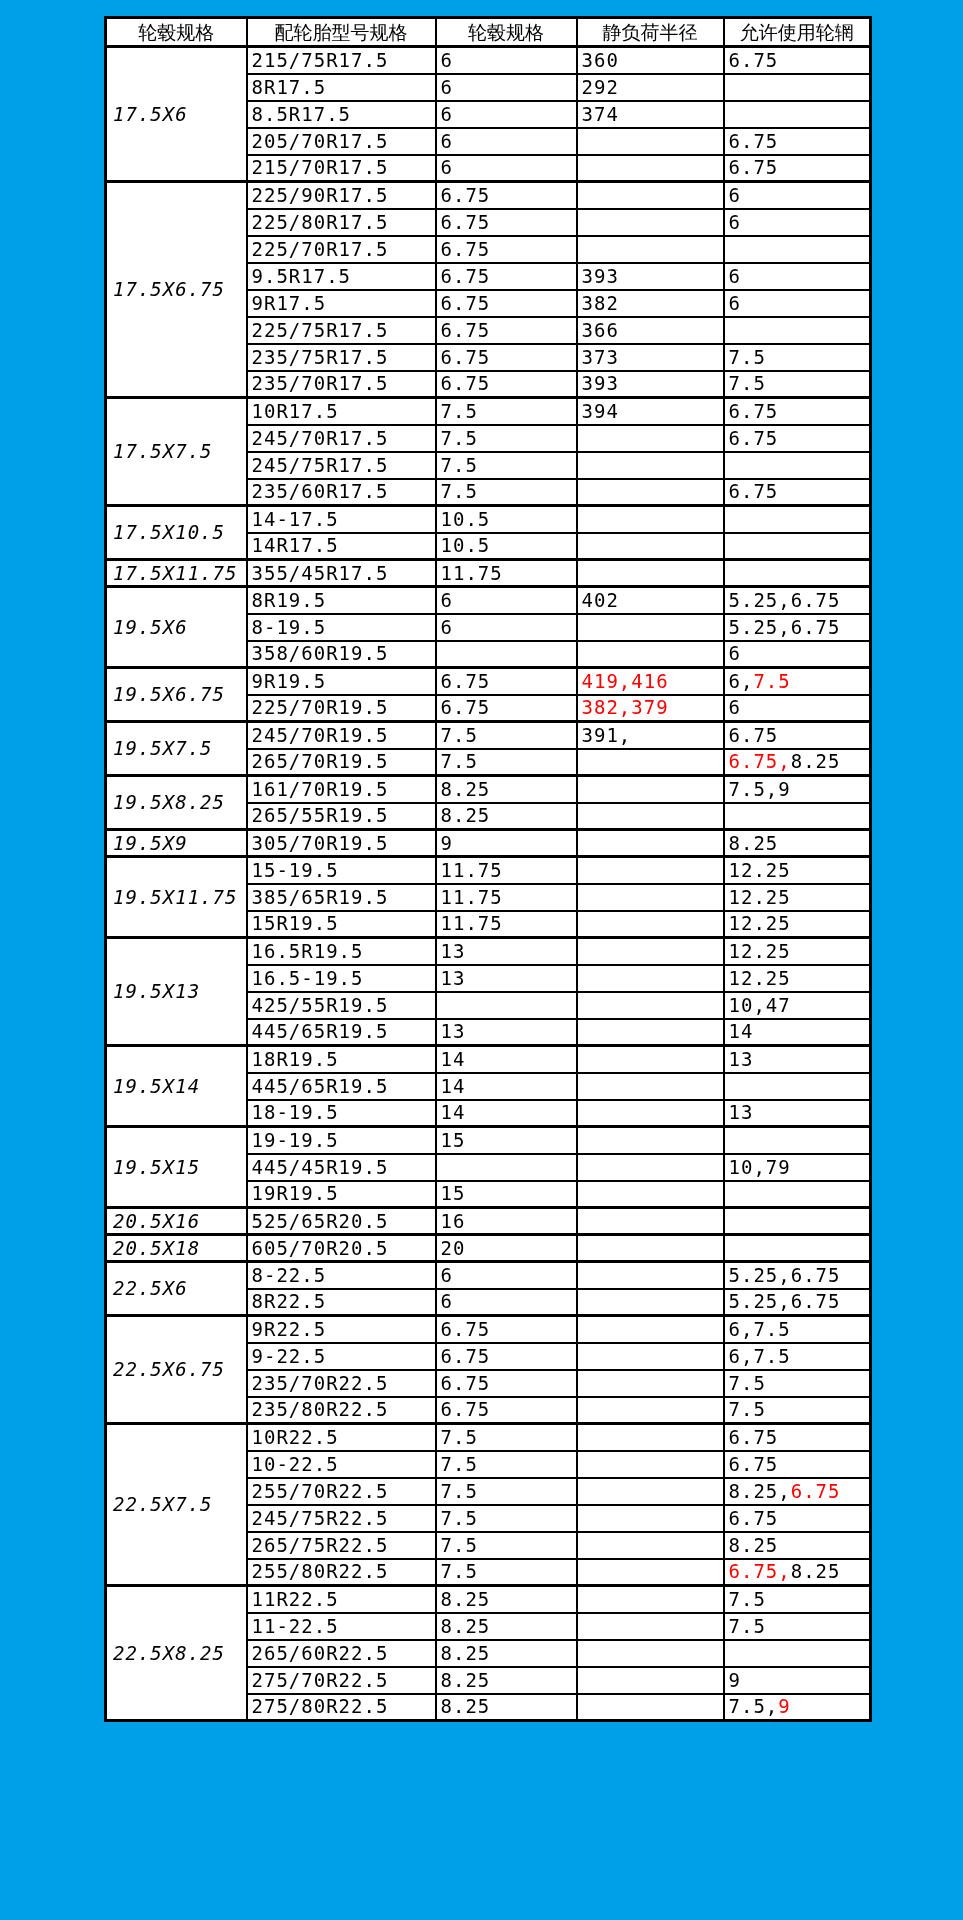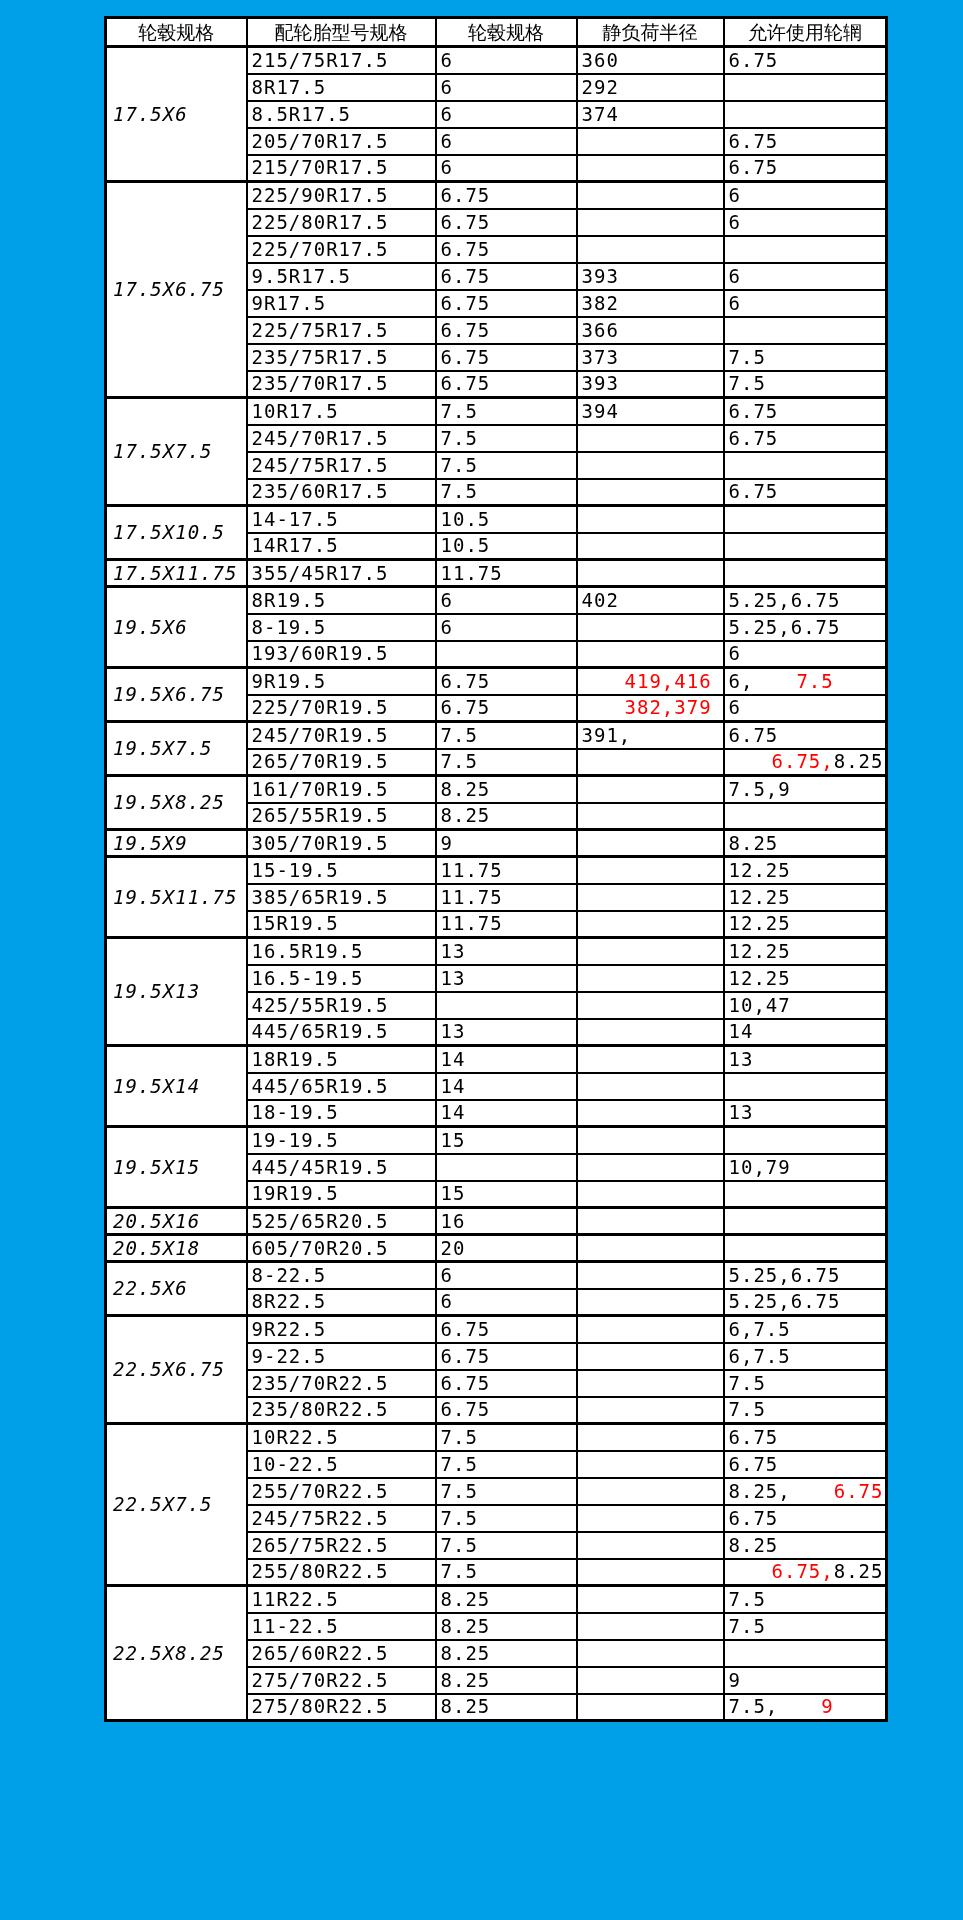--- a/index.html
+++ b/index.html
@@ -50,21 +50,21 @@
     padding: 0;
     letter-spacing: 0;
   }
   tbody tr { height: 27px; }
   tbody tr.group-start td { border-top: 3px solid var(--border-col, #000000); }
   td.hub-cell {
     text-align: left;
     padding-left: 6px;
     font-style: italic;
   }
-  .red { color: var(--highlight-col, #FF0000); margin-left: 43px; }
+  .red { color: var(--highlight-col, #FF0000); }
 </style>
 </head>
 <body>
 
 <div class="table-wrap">
   <table class="spec-table">
     <colgroup>
       <col class="c1">
         <col class="c2">
         <col class="c3">
@@ -213,21 +213,21 @@
           <td><span>402</span></td>
           <td><span>5.25,6.75</span></td>
         </tr>
         <tr>
           <td>8-19.5</td>
           <td>6</td>
           <td></td>
           <td><span>5.25,6.75</span></td>
         </tr>
         <tr>
-          <td>193/60R19.5</td>
+          <td>358/60R19.5</td>
           <td></td>
           <td></td>
           <td><span>6</span></td>
         </tr>
         <tr class="group-start">
           <td class="hub-cell" rowspan="2">19.5X6.75</td>
           <td>9R19.5</td>
           <td>6.75</td>
           <td><span class="red">419,416</span></td>
           <td><span>6,</span><span class="red">7.5</span></td>

